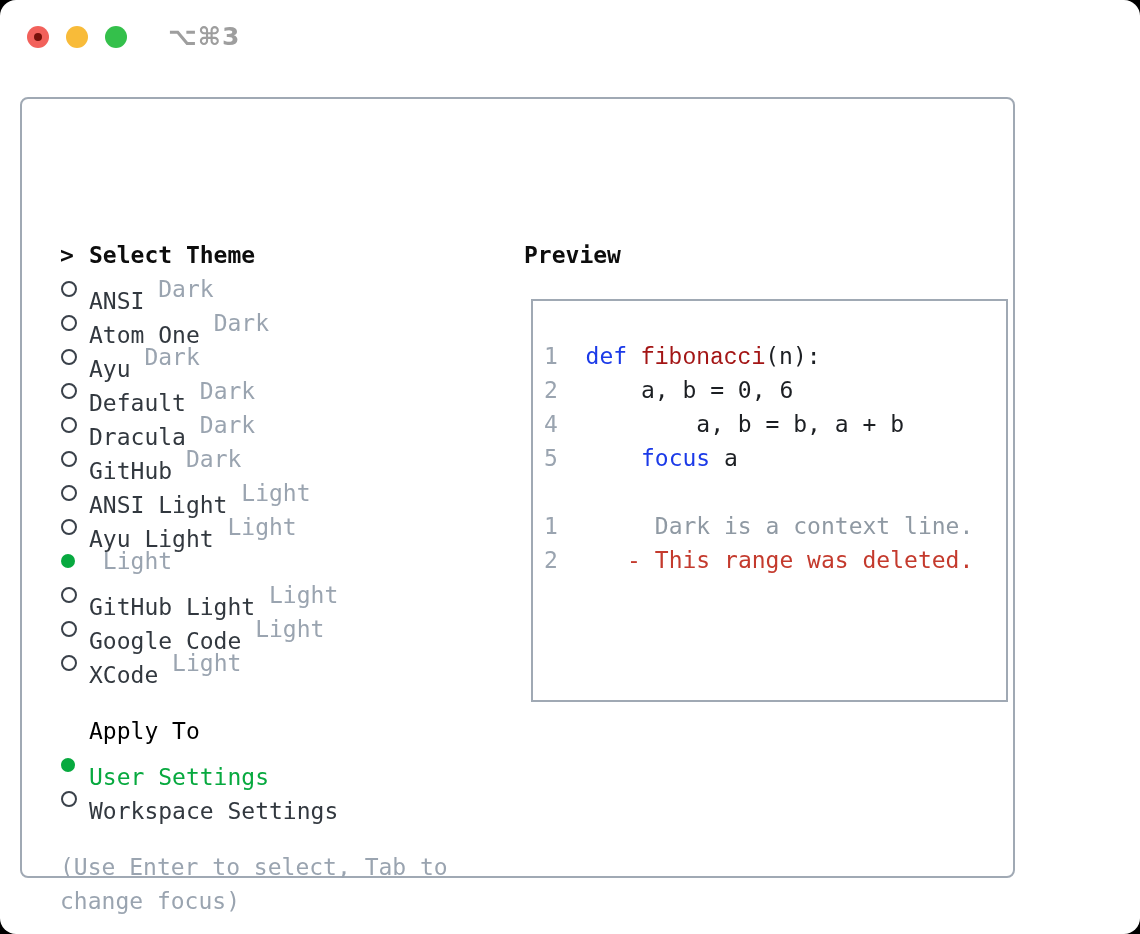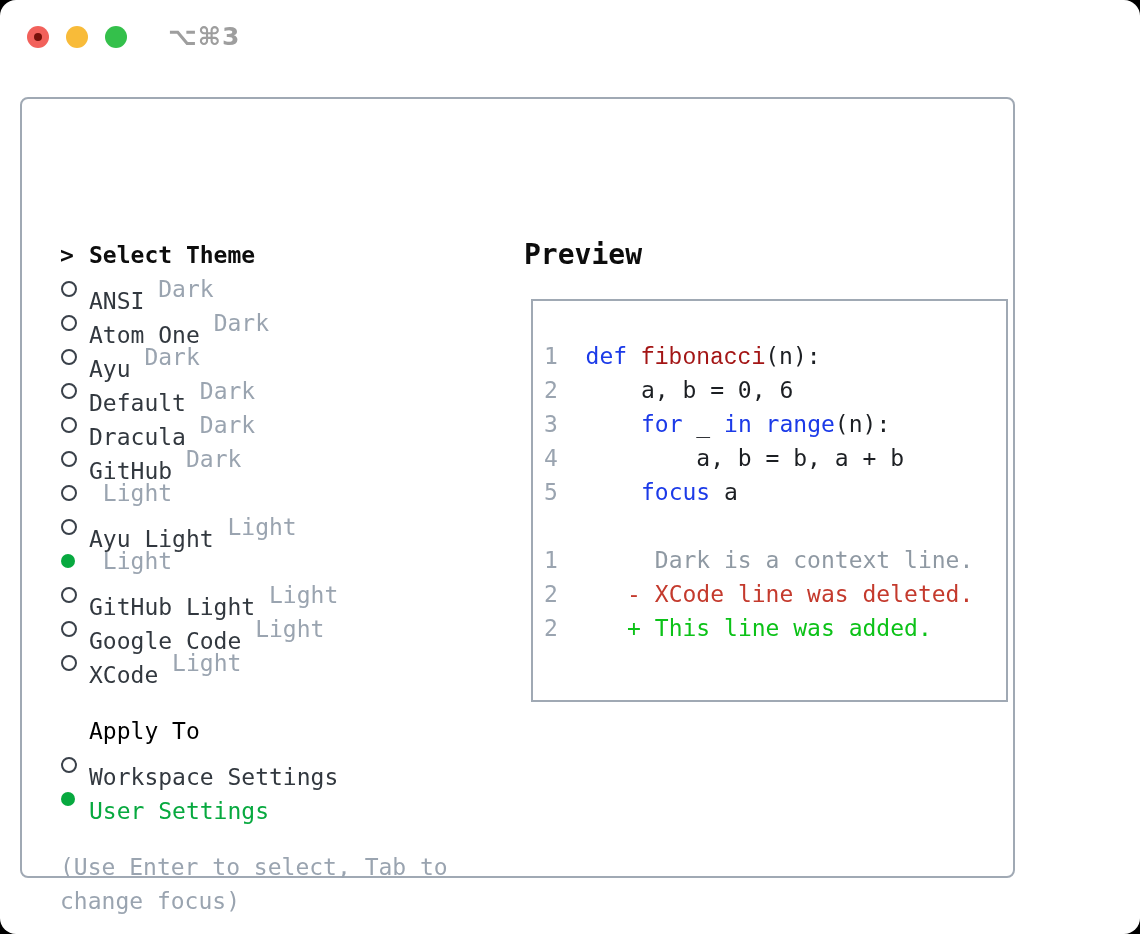--- a/index.html
+++ b/index.html
@@ -93,21 +93,21 @@
   .spacer{height:34px;}
   .apply-hdr{color:#000;}
   .help{
     color:var(--muted);
     white-space:normal;
     width:420px;
   }
   
   .preview-hdr{
     position:absolute;left:502px;top:139px;height:34px;line-height:34px;
-    font-size:28px;font-weight:bold;color:var(--black);
+    font-size:23px;font-weight:bold;color:var(--black);
   }
   .preview-box{
     position:absolute;left:509px;top:200px;
     width:477px;height:403px;
     box-sizing:border-box;
     border:2px solid var(--border);
     background:#fff;
     padding:4px 0 0 11px;
     overflow:hidden;
   }
@@ -142,49 +142,47 @@
       <div class="row">
         <span class="hdr-marker">&gt;</span><span class="hdr-text">Select Theme</span>
       </div>
       <div id="theme-list">
           <div class="row"><span class="marker"><span class="dot"></span></span><span class="name">ANSI</span><span class="tag"> Dark</span></div>
           <div class="row"><span class="marker"><span class="dot"></span></span><span class="name">Atom One</span><span class="tag"> Dark</span></div>
           <div class="row"><span class="marker"><span class="dot"></span></span><span class="name">Ayu</span><span class="tag"> Dark</span></div>
           <div class="row"><span class="marker"><span class="dot"></span></span><span class="name">Default</span><span class="tag"> Dark</span></div>
           <div class="row"><span class="marker"><span class="dot"></span></span><span class="name">Dracula</span><span class="tag"> Dark</span></div>
           <div class="row"><span class="marker"><span class="dot"></span></span><span class="name">GitHub</span><span class="tag"> Dark</span></div>
-          <div class="row"><span class="marker"><span class="dot"></span></span><span class="tag"> Light</span></div>
+          <div class="row"><span class="marker"><span class="dot"></span></span><span class="name">ANSI Light</span><span class="tag"> Light</span></div>
           <div class="row"><span class="marker"><span class="dot"></span></span><span class="name">Ayu Light</span><span class="tag"> Light</span></div>
           <div class="row selected"><span class="marker"><span class="dot"></span></span><span class="tag"> Light</span></div>
           <div class="row"><span class="marker"><span class="dot"></span></span><span class="name">GitHub Light</span><span class="tag"> Light</span></div>
           <div class="row"><span class="marker"><span class="dot"></span></span><span class="name">Google Code</span><span class="tag"> Light</span></div>
           <div class="row"><span class="marker"><span class="dot"></span></span><span class="name">XCode</span><span class="tag"> Light</span></div>
         </div>
       <div class="spacer"></div>
       <div class="row">
         <span class="marker"></span><span class="apply-hdr">Apply To</span>
       </div>
       <div id="apply-list">
+          <div class="row selected"><span class="marker"><span class="dot"></span></span><span class="name">User Settings</span></div>
           <div class="row"><span class="marker"><span class="dot"></span></span><span class="name">Workspace Settings</span></div>
-          <div class="row selected"><span class="marker"><span class="dot"></span></span><span class="name">User Settings</span></div>
         </div>
       <div class="spacer"></div>
       <div class="help">(Use Enter to select, Tab to change focus)</div>
     </div>
 
     <div class="preview-hdr">Preview</div>
     <div class="preview-box">
       <div id="preview-lines">
           <div class="pline"></div>
           <div class="pline"><span class="seg-ln">1</span><span class="seg-pl">  </span><span class="seg-kw">def</span><span class="seg-pl"> </span><span class="seg-fn">fibonacci</span><span class="seg-pl">(n):</span></div>
           <div class="pline"><span class="seg-ln">2</span><span class="seg-pl">      a, b = 0, 6</span></div>
-          <div class="pline"><span class="seg-ln">3</span><span class="seg-pl">      </span><span class="seg-kw">for</span><span class="seg-pl"> _ </span><span class="seg-kw">in</span><span class="seg-pl"> </span><span class="seg-kw">range</span><span class="seg-pl">(n):</span></div>
           <div class="pline"><span class="seg-ln">4</span><span class="seg-pl">          a, b = b, a + b</span></div>
           <div class="pline"><span class="seg-ln">5</span><span class="seg-pl">      </span><span class="seg-kw">focus</span><span class="seg-pl"> a</span></div>
           <div class="pline"></div>
           <div class="pline"><span class="seg-ln">1</span><span class="seg-ctx">       Dark is a context line.</span></div>
-          <div class="pline"><span class="seg-ln">2</span><span class="seg-pl">     </span><span class="seg-del">- XCode line was deleted.</span></div>
-          <div class="pline"><span class="seg-ln">2</span><span class="seg-pl">     </span><span class="seg-add">+ This line was added.</span></div>
+          <div class="pline"><span class="seg-ln">2</span><span class="seg-pl">     </span><span class="seg-del">- This range was deleted.</span></div>
         </div>
     </div>
 
   </div>
 </div>
 
 </body></html>

